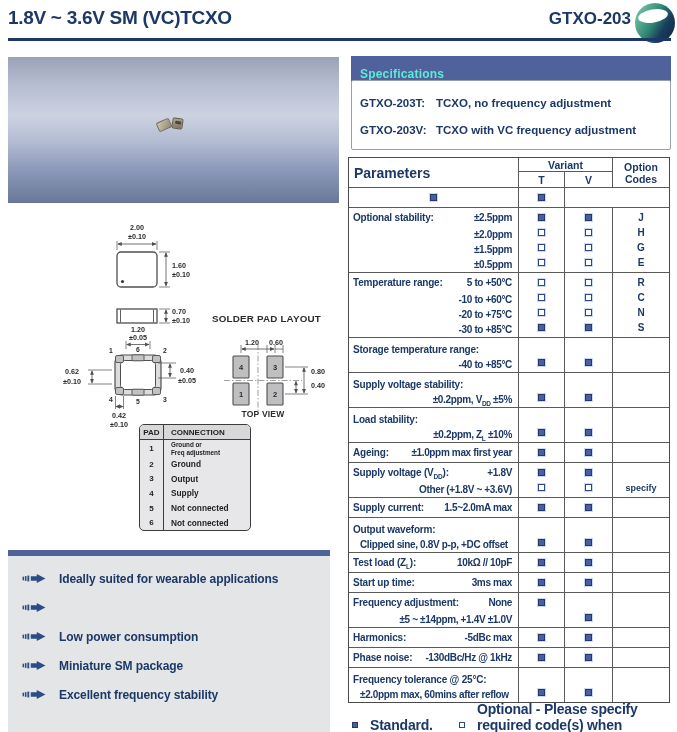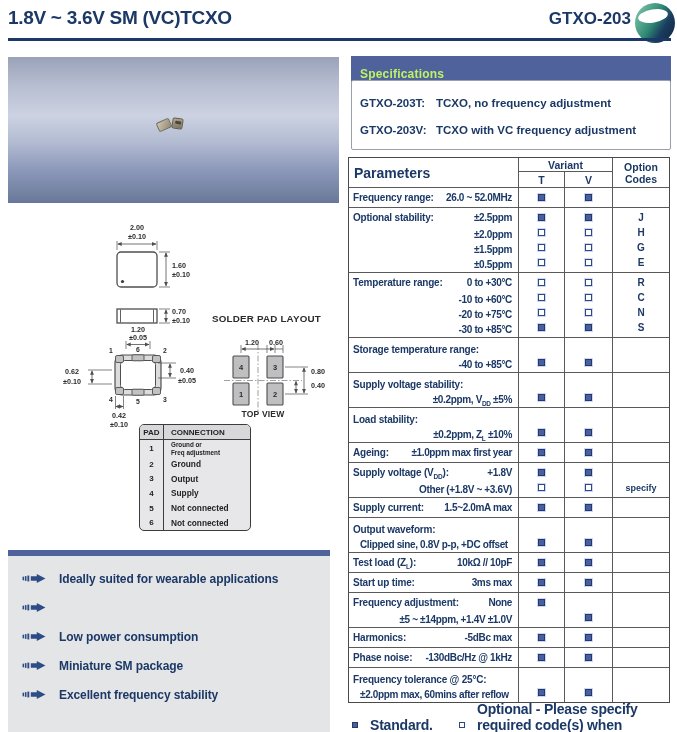--- a/index.html
+++ b/index.html
@@ -37,21 +37,21 @@
   .pad-head div { display:flex; align-items:center; font-size:8px; font-weight:700; }
   .pad-head div:first-child { justify-content:center; border-right:1.2px solid #3c3c3c; }
   .pad-head div:last-child { padding-left:7px; }
   .pad-row { display:grid; grid-template-columns:24px 1fr; height:14.6px; }
   .pad-row.tall { height:17px; }
   .pad-row .pn { display:flex; align-items:center; justify-content:center; font-size:8px; font-weight:700; border-right:1.2px solid #3c3c3c; }
   .pad-row .pc { display:flex; flex-direction:column; justify-content:center; padding-left:7px; font-size:8.3px; font-weight:600; }
   .pad-row .pc .tiny { font-size:6.3px; line-height:7.2px; font-weight:700; }
 
   
-  .section-bar { position:absolute; height:35px; background:#50629b; color:#bef264; font-size:12px; font-weight:700;
+  .section-bar { position:absolute; height:35px; background:#50629b; color:#5eead4; font-size:12px; font-weight:700;
     display:flex; align-items:center; letter-spacing:0.2px; }
   .features-bar { left:8px; top:550px; width:322px; padding-left:13px; }
   .features-box { position:absolute; left:8px; top:556px; width:322px; height:187px; background:#e4e5e7; padding-top:8px; }
   .feat-item { display:flex; align-items:center; height:29px; padding-left:14px; }
   .feat-item svg { flex:none; margin-right:13px; }
   .feat-item span { font-size:12px; font-weight:700; color:#1b3866; letter-spacing:-0.1px; }
 
   
   .specs-bar { left:351px; top:56px; width:320px; padding-left:9px; }
   .specs-box { position:absolute; left:351px; top:80px; width:320px; height:70px; background:#fff; border:1px solid #9aa0a8;
@@ -346,26 +346,20 @@
       <div class="h-variant">Variant</div>
       <div class="h-t">T</div>
       <div class="h-v">V</div>
       <div class="h-option">
         <span>Option</span>
         <span>Codes</span>
       </div>
     </div>
     <div id="param-rows">
         <div class="prow">
-          <div class="pcell">
-            <div class="pline flex">
-              <span class="plabel">Frequency range:</span>
-              <span class="pval">26.0 ~ 52.0MHz</span>
-            </div>
-          </div>
           <div class="mcell">
             <div class="mline">
               <span class="sq f"></span>
             </div>
           </div>
           <div class="mcell">
             <div class="mline">
               <span class="sq f"></span>
             </div>
           </div>
@@ -423,21 +417,21 @@
             </div>
             <div class="mline">
               <span class="otext">E</span>
             </div>
           </div>
         </div>
         <div class="prow">
           <div class="pcell">
             <div class="pline flex">
               <span class="plabel">Temperature range:</span>
-              <span class="pval">0 to +30°C</span>
+              <span class="pval">5 to +50°C</span>
             </div>
             <div class="pline right"><span class="pval">-10 to +60°C</span></div>
             <div class="pline right"><span class="pval">-20 to +75°C</span></div>
             <div class="pline right"><span class="pval">-30 to +85°C</span></div>
           </div>
           <div class="mcell">
             <div class="mline">
               <span class="sq o"></span>
             </div>
             <div class="mline">

